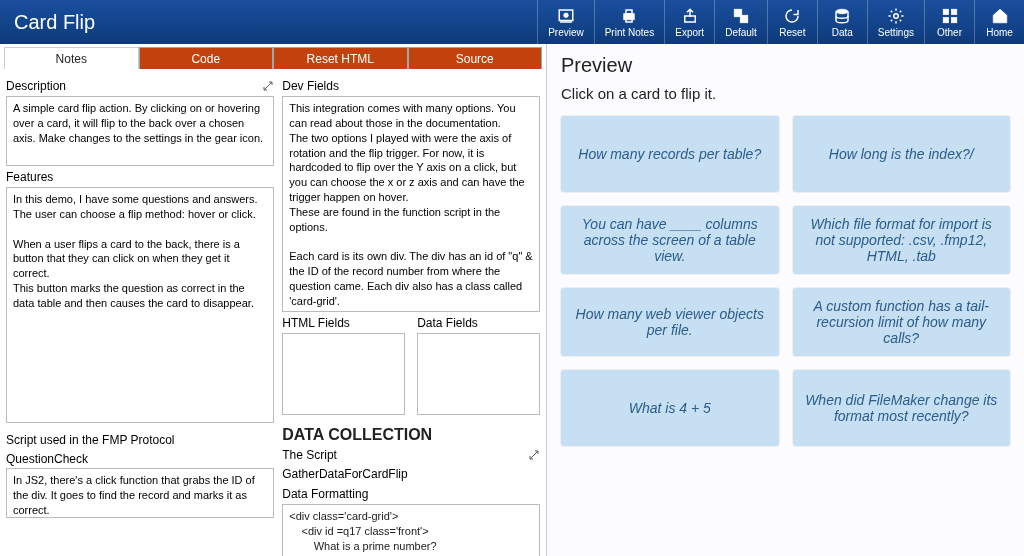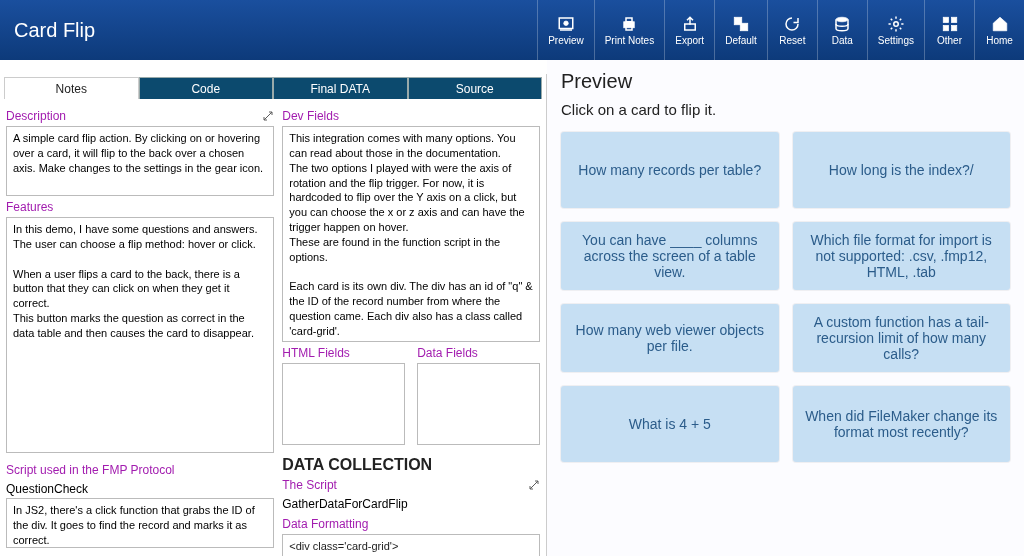--- a/index.html
+++ b/index.html
@@ -1,43 +1,43 @@
 <!DOCTYPE html>
 <html><head>
 <meta charset="utf-8">
 <style>
   * { box-sizing: border-box; margin: 0; padding: 0; }
   html, body { height: 100%; font-family: Arial, Helvetica, sans-serif; font-size: 13px; color: #222; }
   body { display: flex; flex-direction: column; width: 1024px; height: 556px; overflow: hidden; background: #fff; }
 
   
-  .header { height: 60px; background: linear-gradient(to bottom, #1a4f9e 0%, #0d3a7a 100%); display: flex; align-items: center; color: #fff; }
+  .header { height: 44px; background: linear-gradient(to bottom, #1a4f9e 0%, #0d3a7a 100%); display: flex; align-items: center; color: #fff; }
   .title { font-size: 20px; padding: 0 14px; font-weight: 400; }
   .header-spacer { flex: 1; }
   .header-buttons { display: flex; height: 100%; }
   .hbtn { display: flex; flex-direction: column; align-items: center; justify-content: center; padding: 0 10px; border-left: 1px solid rgba(255,255,255,0.25); min-width: 50px; cursor: pointer; font-size: 11px; }
   .hbtn svg { width: 18px; height: 18px; fill: #fff; stroke: #fff; margin-bottom: 2px; }
   .hbtn span { font-size: 10px; }
 
   
   .main { flex: 1; display: flex; overflow: hidden; }
-  .left { flex: 0 0 547px; display: flex; flex-direction: column; border-right: 1px solid #ccc; margin-top: 14px; }
+  .left { flex: 0 0 547px; display: flex; flex-direction: column; border-right: 1px solid #ccc; }
   .right { flex: 1; padding: 10px 14px; display: flex; flex-direction: column; background: #fcfcff; }
 
   
   .tabs { display: flex; height: 22px; margin: 3px 4px 0 4px; }
-  .tab { flex: 1; text-align: center; line-height: 22px; font-size: 12px; background: #0c4a6e; color: #fff; border: 1px solid #9aa; border-bottom: none; cursor: pointer; }
+  .tab { flex: 1; text-align: center; line-height: 22px; font-size: 12px; background: #c2410c; color: #fff; border: 1px solid #9aa; border-bottom: none; cursor: pointer; }
   .tab + .tab { margin-left: 0px; }
   .tab.active { background: #fff; color: #222; border-color: #ccc; }
 
   .pane { flex: 1; overflow: auto; padding: 6px 6px 0 6px; }
   .cols { display: flex; gap: 8px; }
   .col { flex: 1; display: flex; flex-direction: column; min-width: 0; }
 
-  .label { font-size: 12px; margin: 4px 0 3px 0; color: #a21caf; display: flex; align-items: center; }
+  .label { font-size: 12px; margin: 4px 0 3px 0; color: #000000; display: flex; align-items: center; }
   .expand-icon { margin-left: auto; width: 12px; height: 12px; opacity: 0.8; }
   .expand-icon svg { width: 12px; height: 12px; }
 
   textarea, .box {
     width: 100%; font-family: Arial, Helvetica, sans-serif; font-size: 11px; line-height: 1.35;
     border: 1px solid #bbb; padding: 4px 6px; resize: none; overflow-y: scroll; background: #fff;
   }
   .box { overflow: auto; }
   input.line { width: 100%; font-size: 12px; border: 1px solid #bbb; padding: 2px 4px; background: #fff; }
   input.line.noborder { border: none; padding-left: 0; }
@@ -45,21 +45,21 @@
   .hr-gap { height: 6px; }
 
   .mini-row { display: flex; gap: 12px; }
   .mini-row > div { flex: 1; }
 
   .dc-head { font-size: 16px; font-weight: bold; margin-top: 8px; }
 
   
   .right h2 { font-size: 20px; font-weight: 400; margin-bottom: 8px; }
   .right .instr { font-size: 15px; margin-bottom: 14px; }
-  .card-grid { display: grid; grid-template-columns: 1fr 1fr; gap: 14px; }
+  .card-grid { display: grid; grid-template-columns: 1fr 1fr; gap: 14px; font-style: italic; }
   .card { background: #c6dff3; color: #2b5c8a; border-radius: 3px; display: flex; align-items: center; justify-content: center; text-align: center; padding: 10px 12px; height: 76px; font-size: 14px; cursor: pointer; box-shadow: 0 0 0 1px rgba(0,0,0,0.05); }
   .card.three { height: 68px; }
 
   pre.code { white-space: pre; font-family: Arial, Helvetica, sans-serif; font-size: 11px; line-height: 1.35; }
 </style>
 </head>
 <body>
 
 <div class="header">
   <div class="title">Card Flip</div>
@@ -134,21 +134,21 @@
     </div>
   </div>
 </div>
 
 <div class="main">
 
   <div class="left">
     <div class="tabs">
       <div class="tab active">Notes</div>
       <div class="tab">Code</div>
-      <div class="tab">Final DATA</div>
+      <div class="tab">Reset HTML</div>
       <div class="tab">Source</div>
     </div>
 
     <div class="pane">
       <div class="cols">
 
         <div class="col" style="flex:1.02">
           <div class="label">
             <span>Description</span>
             <span class="expand-icon"><svg viewBox="0 0 24 24">

